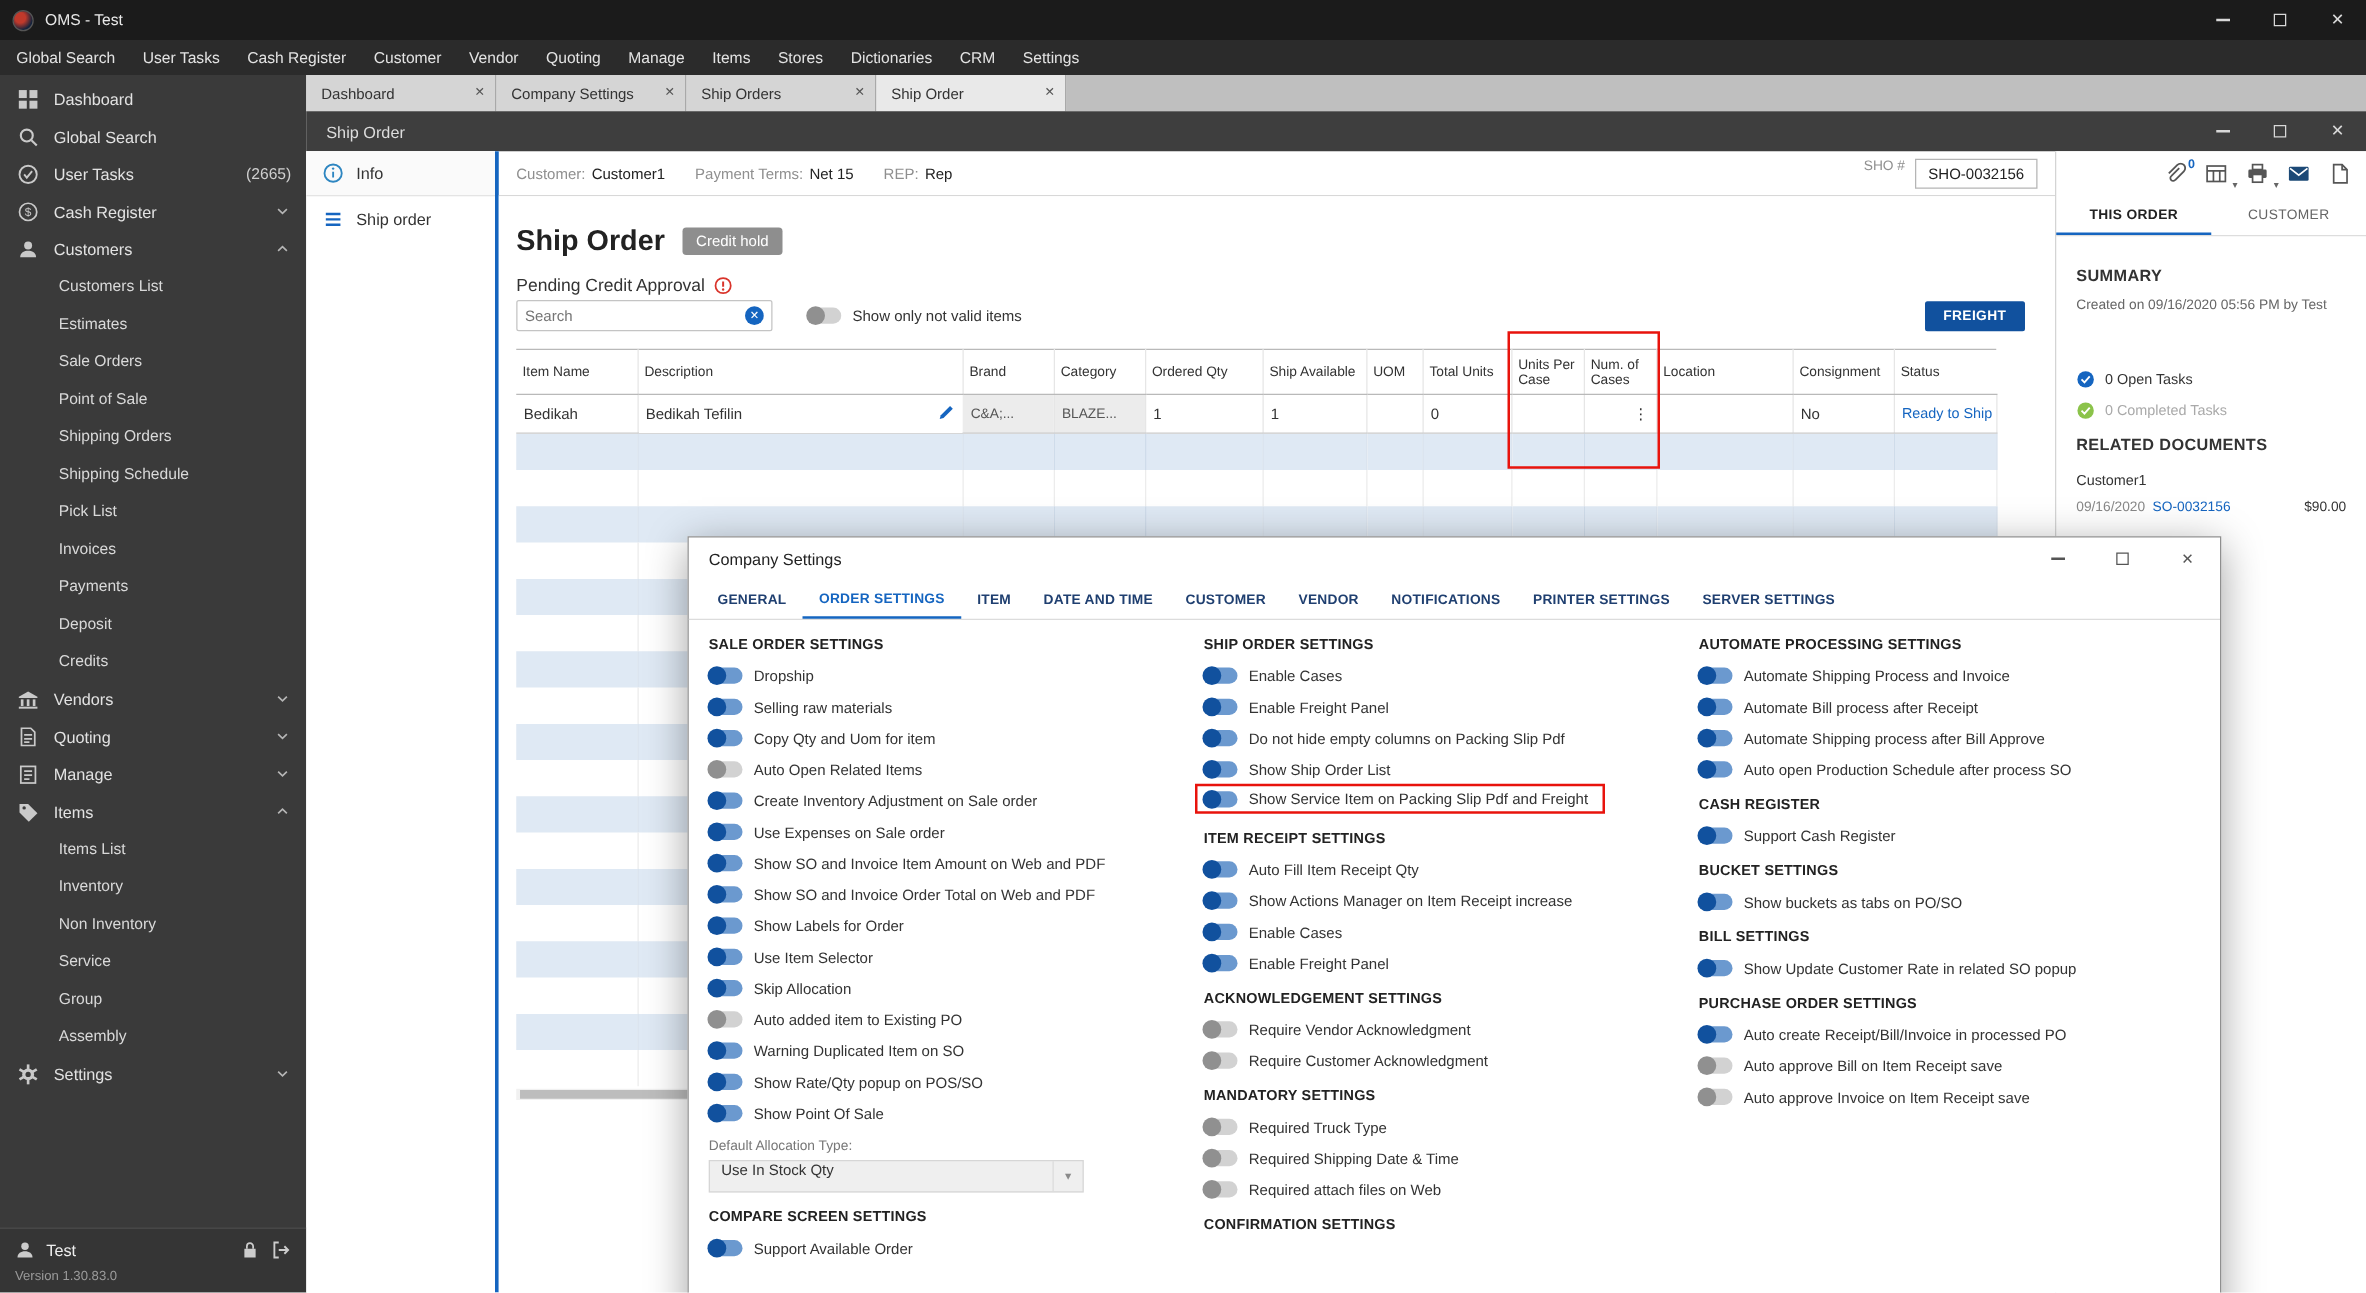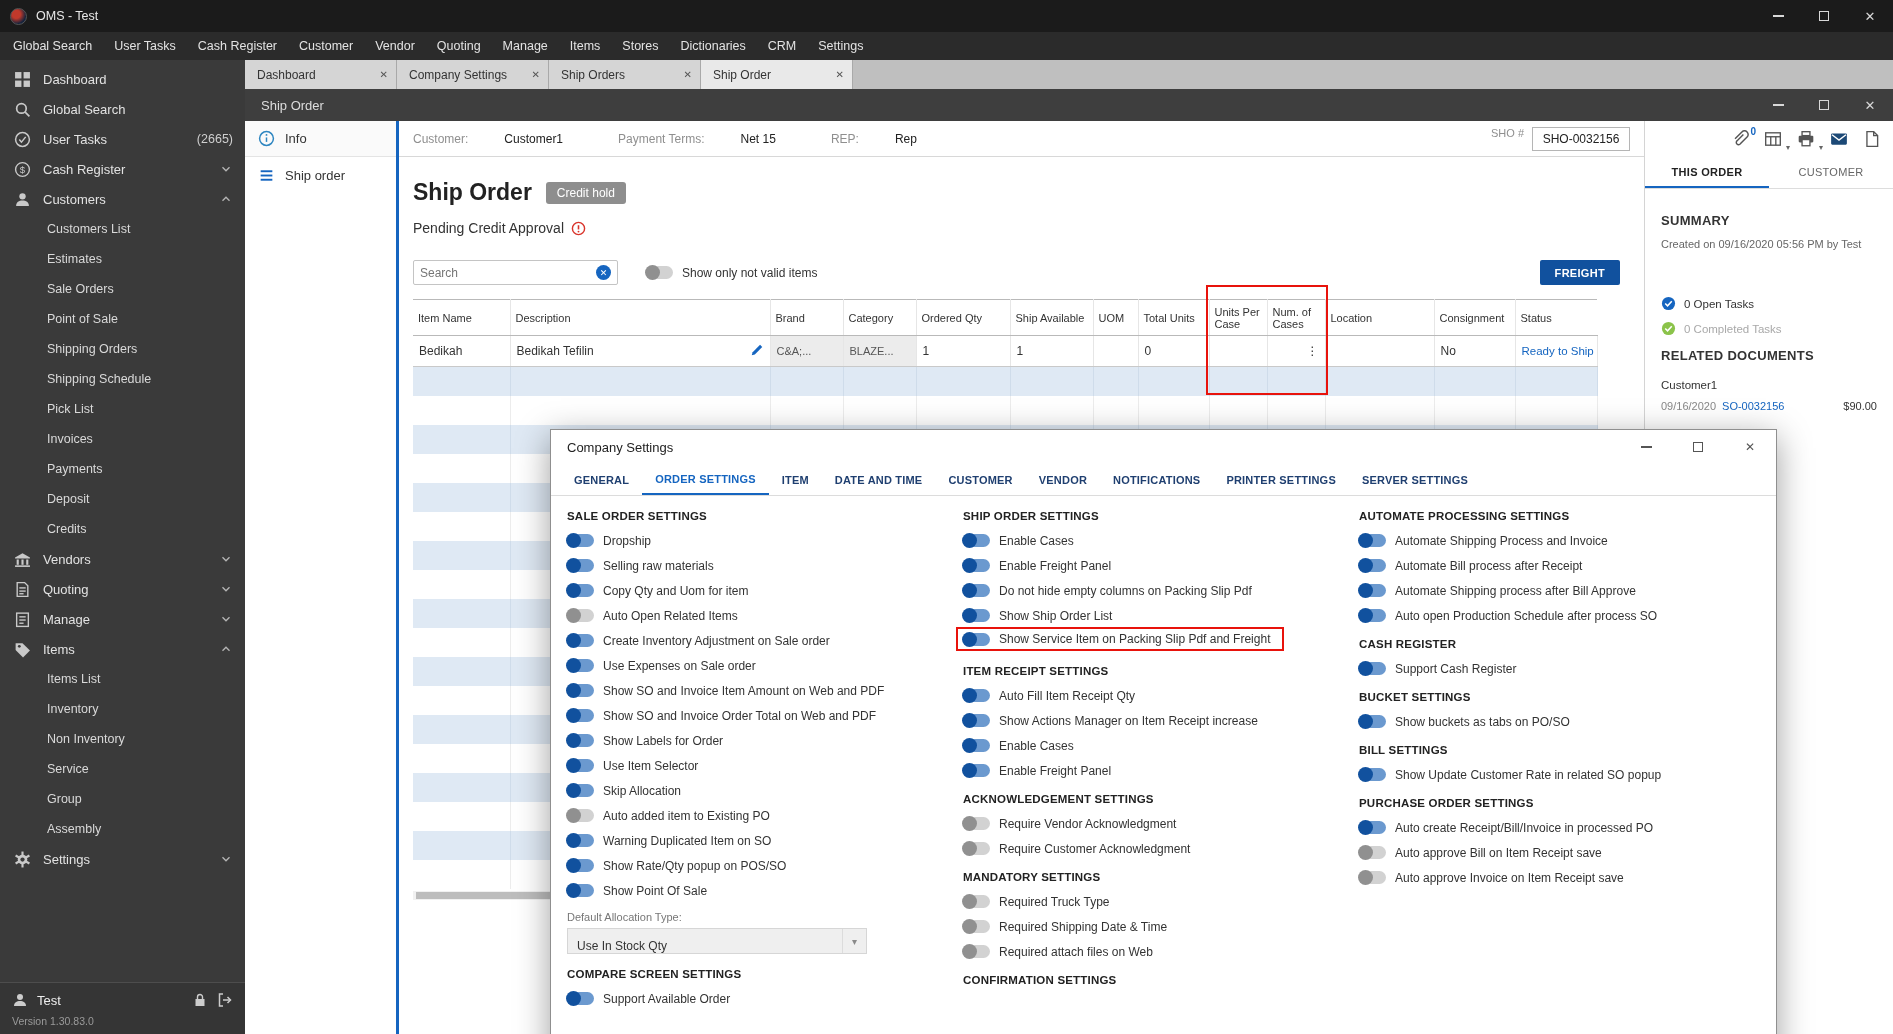--- a/index.html
+++ b/index.html
@@ -56,21 +56,21 @@
 .sho-group{margin-left:auto;display:flex;gap:8px;}
 .sho-label{color:#8f8f8f;font-size:11px;}
 .sho-input{width:98px;height:24px;border:1px solid #b5b5b5;font-size:12px;display:flex;align-items:center;justify-content:center;color:#222;background:#fff;}
 .order-main{flex:1;padding:14px 12px 0 14px;position:relative;background:#fff;overflow:hidden;}
 .heading-row{display:flex;align-items:center;margin-top:8px;}
 .order-title{font-size:23px;font-weight:bold;color:#222;}
 .credit-badge{background:#8e8e8e;color:#fff;font-size:12px;padding:4px 11px;border-radius:3px;margin-left:14px;}
 .pending-row{display:flex;align-items:center;gap:7px;margin-top:14px;font-size:14px;color:#333;}
 .warn-icon{width:15px;height:15px;}
 .warn-icon svg{width:100%;height:100%;}
-.search-row{display:flex;margin-top:24px;}
+.search-row{display:flex;align-items:center;margin-top:4px;}
 .search-box{width:205px;height:25px;border:1px solid #c4c4c4;border-radius:2px;display:flex;align-items:center;padding:0 6px;background:#fff;}
 .search-box input{border:none;outline:none;flex:1;font-size:12px;color:#333;font-family:inherit;background:transparent;}
 .clear-btn{width:15px;height:15px;border-radius:50%;background:#1565c0;color:#fff;font-size:9px;display:flex;align-items:center;justify-content:center;flex:none;}
 .filter-toggle{margin-left:28px;display:flex;align-items:center;gap:9px;font-size:12px;color:#333;}
 .freight-btn{margin-left:auto;margin-right:12px;background:#11519e;color:#fff;font-size:11px;font-weight:bold;padding:6px 15px;border-radius:2px;letter-spacing:.3px;border:none;font-family:inherit;}
 
 .table-wrap{position:relative;margin-top:14px;}
 table.order-table{border-collapse:collapse;table-layout:fixed;}
 .order-table th{border-top:1px solid #b9b9b9;border-bottom:1px solid #b9b9b9;border-right:1px solid #e6e6e6;font-weight:normal;font-size:11px;color:#333;text-align:left;padding:3px 5px;height:36px;vertical-align:middle;background:#fff;}
 .order-table th:last-child{border-right:none;}
@@ -127,21 +127,21 @@
 .dcol .dsec-title:first-child{margin-top:0;}
 .toggle-row{display:flex;align-items:center;gap:9px;height:17px;margin-bottom:8px;font-size:12px;color:#333;}
 .toggle{width:27px;height:13px;border-radius:7px;position:relative;flex:none;}
 .toggle.on{background:#6b99cf;}
 .toggle.off{background:#d2d2d2;}
 .toggle .knob{position:absolute;top:-1px;left:-1px;width:15px;height:15px;border-radius:50%;display:block;}
 .toggle.on .knob{background:#11519e;}
 .toggle.off .knob{background:#909090;}
 .toggle-row.hl{border:2px solid #e8130c;height:auto;width:fit-content;padding:3px 12px 3px 5px;margin:-5px 0 5px -7px;}
 .dd-label{font-size:11px;color:#777;margin:12px 0 5px;}
-.dd-box{width:300px;height:26px;background:#efefef;border:1px solid #d6d6d6;display:flex;align-items:flex-end;font-size:12px;color:#333;padding-left:9px;}
+.dd-box{width:300px;height:26px;background:#efefef;border:1px solid #d6d6d6;display:flex;align-items:flex-start;font-size:12px;color:#333;padding-left:9px;}
 .dd-caret{margin-left:auto;width:24px;height:100%;display:flex;align-items:center;justify-content:center;color:#8a8a8a;border-left:1px solid #dcdcdc;font-size:10px;}
 </style>
 </head>
 <body>
 
 <div class="titlebar">
   <span class="logo"></span>
   <span class="title">OMS - Test</span>
   <div class="win-controls">
     <span class="wc">
@@ -400,21 +400,21 @@
                 <line x1="2.5" y1="4" x2="13.5" y2="4"></line>
                 <line x1="2.5" y1="8" x2="13.5" y2="8"></line>
                 <line x1="2.5" y1="12" x2="13.5" y2="12"></line>
               </svg></span>
             <span>Ship order</span>
           </div>
         </div>
 
       <div class="center-col">
         <div class="infobar">
-          <span id="infoFields" style="display:flex;align-items:center;gap:31px;">
+          <span id="infoFields" style="display:flex;align-items:center;">
               <span class="if-label">Customer:</span>
               <span class="if-value">Customer1</span>
               <span class="if-label">Payment Terms:</span>
               <span class="if-value">Net 15</span>
               <span class="if-label">REP:</span>
               <span class="if-value">Rep</span>
             </span>
           <span class="sho-group">
             <span class="sho-label">SHO #</span>
             <span class="sho-input">SHO-0032156</span>

